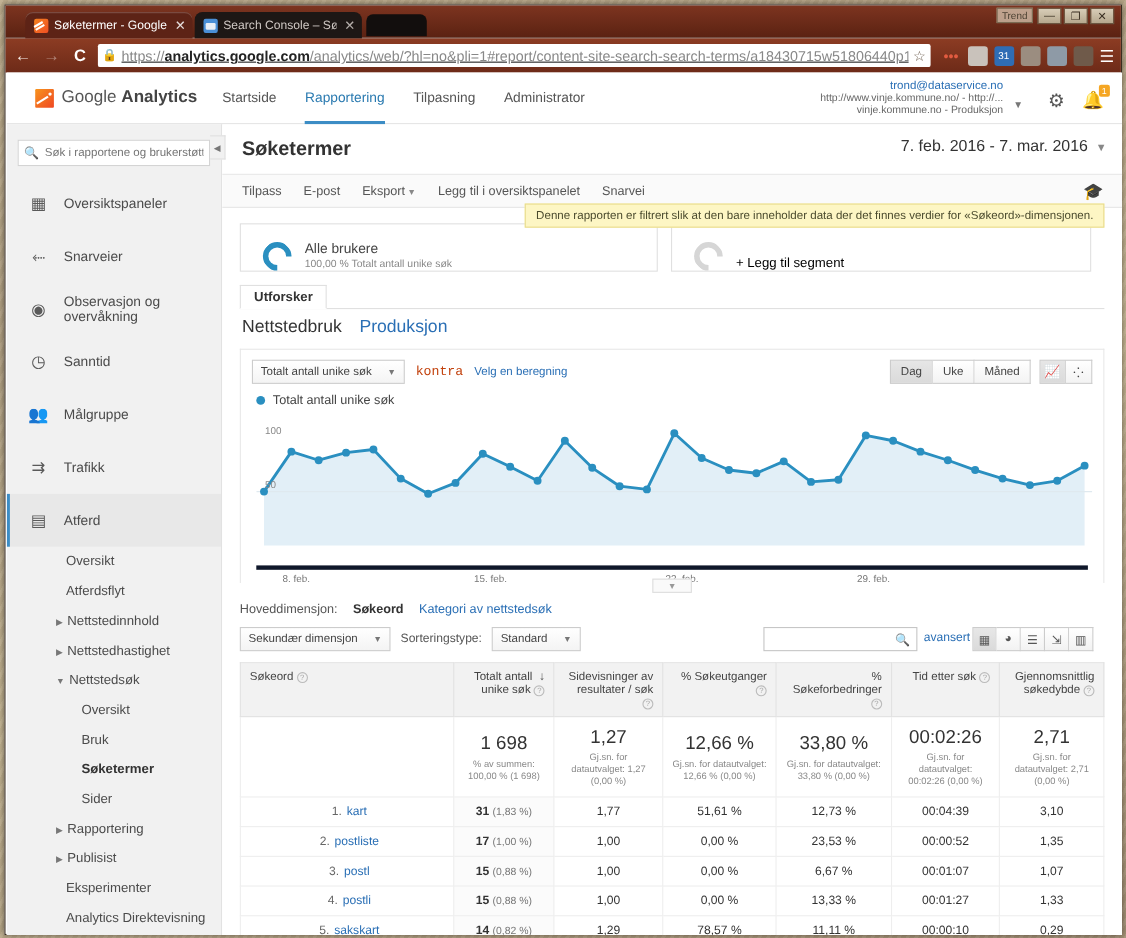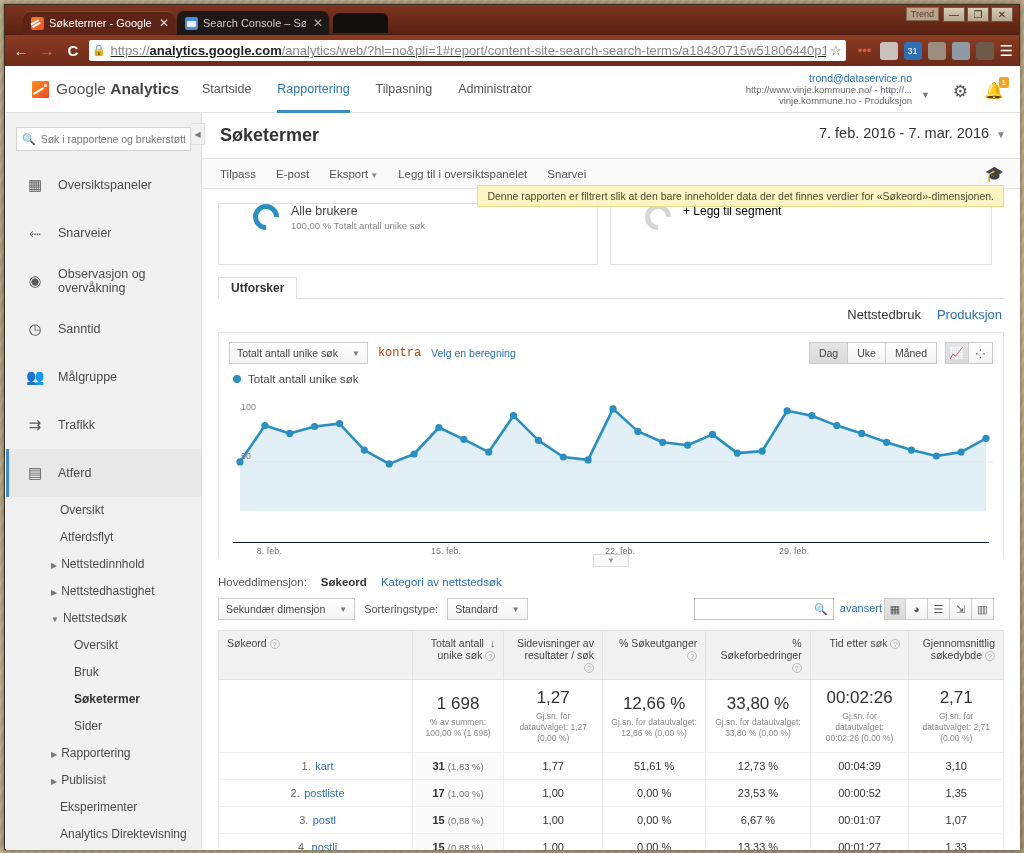--- a/index.html
+++ b/index.html
@@ -141,34 +141,34 @@
   #toolbar { height:30px; border-bottom:1px solid #e6e6e6; background:#fafafa;
      display:flex; align-items:center; gap:20px; padding:0 18px; position:relative;}
   .tb-item { font-size:11.5px; color:#555; cursor:pointer;}
   .tb-item .car{font-size:8px;color:#888;margin-left:2px;}
   #grad-icon { position:absolute; right:16px; top:6px; font-size:15px; color:#444;}
 
   #filternote { position:absolute; right:16px; top:72px; background:#fdf6c4;
      border:1px solid #e8dc8c; font-size:10.5px; color:#4b4b2e; padding:4px 9px; z-index:4;}
 
   #segrow { display:flex; gap:12px; padding:14px 16px 0 16px; }
-  .segbox { border:1px solid #e0e0e0; height:62px; display:flex; align-items:flex-start; gap:12px; padding:0 34px;}
+  .segbox { border:1px solid #e0e0e0; height:44px; display:flex; align-items:flex-end; gap:12px; padding:0 20px;}
   .segbox.a { width:380px; }
   .segbox.b { width:382px; }
   .donut { width:26px;height:26px;border-radius:50%;border:5px solid #2a8fc0;
      border-right-color:transparent; transform:rotate(45deg); flex:0 0 26px;}
   .donut.grey { border-color:#d6d6d6; border-right-color:transparent;}
   .segtxt .t1 { font-size:12.5px;color:#444;}
   .segtxt .t2 { font-size:9.5px;color:#888; margin-top:2px;}
 
   #tabsrow { margin:12px 16px 0 16px; border-bottom:1px solid #e0e0e0; height:22px; position:relative;}
   #tab-utforsker { position:absolute; left:0; bottom:-1px; border:1px solid #e0e0e0; border-bottom:1px solid #fff;
      background:#fff; padding:3px 12px; font-size:12px; color:#333; font-weight:bold;}
 
-  #subtabs { display:flex; gap:16px; padding:8px 18px 0 18px; font-size:13px;justify-content:flex-end;}
+  #subtabs { display:flex; gap:16px; padding:8px 18px 0 18px; font-size:16px;}
   #subtabs .st { color:#333;}
   #subtabs .st.link { color:#2a6fb5; cursor:pointer;}
 
   #chartpanel { margin:10px 16px 0 16px; border:1px solid #e8e8e8; border-bottom:0; position:relative; }
   #chart-controls { height:40px; display:flex; align-items:center; gap:10px; padding:0 10px; position:relative;}
   .sel-box { border:1px solid #ccc; background:linear-gradient(180deg,#fff,#f4f4f4);
      height:22px; display:flex; align-items:center; padding:0 7px; gap:14px; font-size:10.5px; color:#444;}
   .sel-box .car { font-size:8px; color:#777;}
   .kontra { font-size:12px; color:#c2410c;font-family:Liberation Mono, monospace;}
   .calc-link { font-size:10.5px; color:#2a6fb5;}
@@ -181,21 +181,21 @@
      display:flex;align-items:center;justify-content:center; font-size:12px; color:#444;
      background:linear-gradient(180deg,#fff,#f3f3f3);}
   #chartmode div:first-child { border-left:1px solid #ccc; background:linear-gradient(180deg,#e6e6e6,#dadada);}
 
   #legend { padding:0 0 0 14px; display:flex; align-items:center; gap:7px; font-size:11.5px; color:#444;}
   #legend .dot { width:8px;height:8px;border-radius:50%;background:#2a8fc0;display:inline-block;}
 
   #plotwrap { position:relative; height:130px; margin:10px 14px 0 14px;}
   #plotwrap svg { display:block; }
   .axlabel { font-size:9px; fill:#888; }
-  #xaxis { position:relative; height:16px; margin:17px 14px; border-top:1px solid #0f172a;}
+  #xaxis { position:relative; height:16px; margin:4px 14px; border-top:4px solid #0f172a;}
   #xaxis span { position:absolute; top:3px; font-size:9px; color:#777;}
   #chart-expander { position:absolute; left:50%; transform:translateX(-50%); bottom:-9px;
      width:36px;height:13px; border:1px solid #ddd; background:#fafafa; color:#999;
      font-size:8px; text-align:center; line-height:12px; }
 
   #dimrow { margin:18px 16px 0 16px; font-size:11.5px; display:flex; gap:14px; align-items:center;}
   #dimrow .lbl { color:#555;}
   #dimrow .cur { color:#333; font-weight:bold;}
   #dimrow .alt { color:#2a6fb5;}
 

